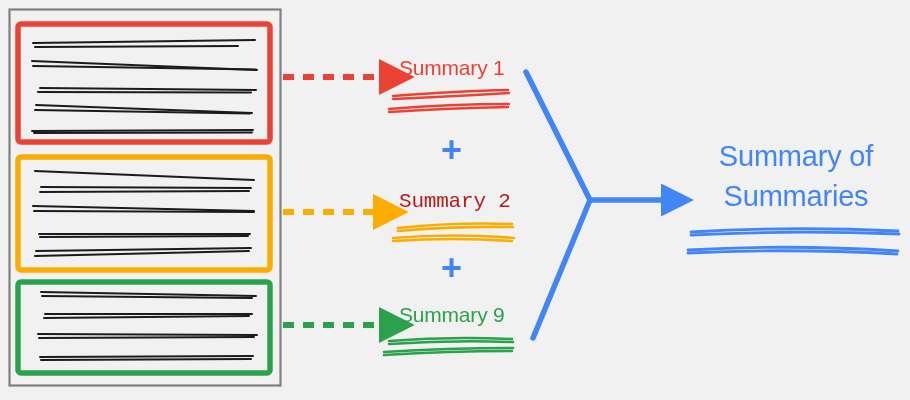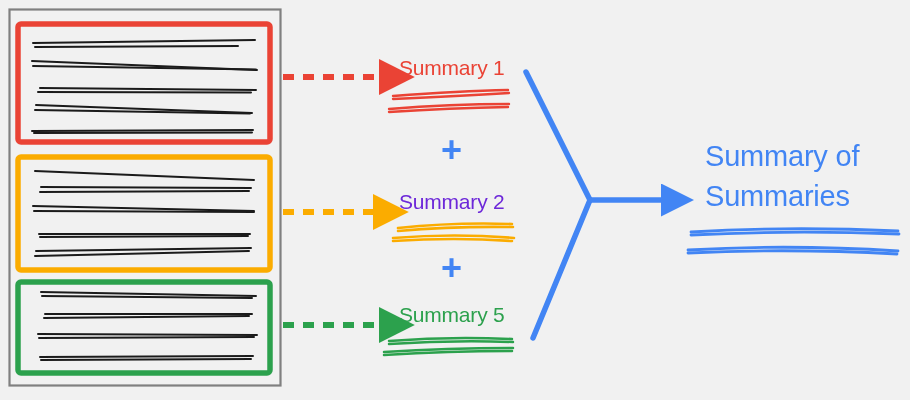--- a/index.html
+++ b/index.html
@@ -31,29 +31,29 @@
     position: absolute;
     white-space: nowrap;
     font-family: "Liberation Sans", sans-serif;
     font-weight: 400;
     letter-spacing: -0.2px;
   }
   .sum-label {
     font-size: 21px;
   }
   #sum1-label { left: 399px; top: 56px; color: #ea4335; }
-  #sum2-label { left: 399px; top: 190px; color: #6d28d9; }
+  #sum2-label { left: 399px; top: 190px; color: #b91c1c; font-family: Liberation Mono, monospace; }
   #sum3-label { left: 399px; top: 303px; color: #2ca14d; }
   #sos-label {
     left: 705px;
     top: 136px;
     color: #4285f4;
     font-size: 29px;
     line-height: 40px;
-    text-align: left;
+    text-align: center;
     width: 182px;
     white-space: normal;
   }
   .plus {
     position: absolute;
     color: #4285f4;
     font-size: 36px;
     font-weight: 700;
     line-height: 1;
   }
@@ -160,20 +160,20 @@
     <g stroke="#4285f4" stroke-width="2.8" fill="none" stroke-linecap="round">
       <path d="M691,232 Q790,226 898,231"></path>
       <path d="M691,235 Q790,230 899,234"></path>
       <path d="M688,250 Q790,244 898,251"></path>
       <path d="M688,253 Q790,248 897,254"></path>
     </g>
   </svg>
 
   <div class="label sum-label" id="sum1-label">Summary 1</div>
   <div class="label sum-label" id="sum2-label">Summary 2</div>
-  <div class="label sum-label" id="sum3-label">Summary 5</div>
+  <div class="label sum-label" id="sum3-label">Summary 9</div>
 
   <div class="plus" id="plus-1">+</div>
   <div class="plus" id="plus-2">+</div>
 
   <div class="label" id="sos-label">Summary of Summaries</div>
 
 </div>
 
 </body></html>

